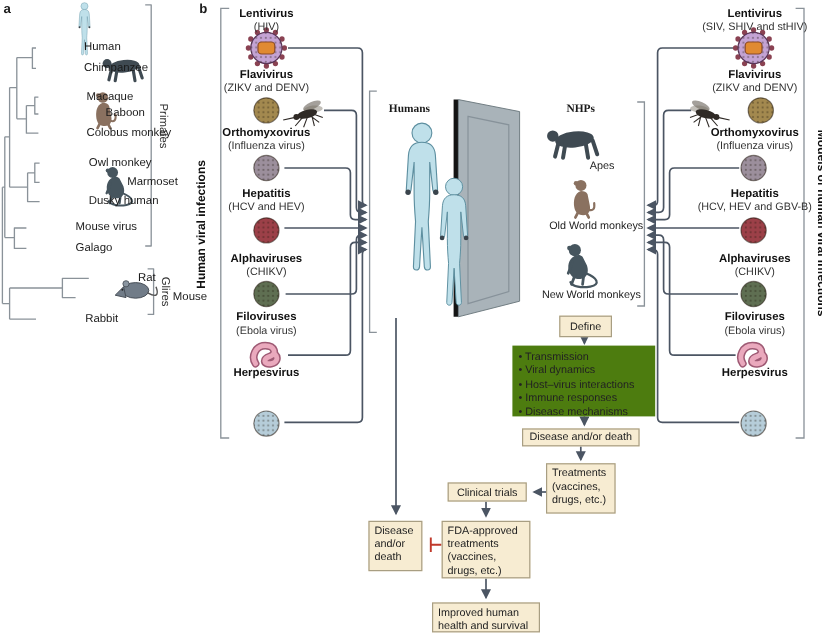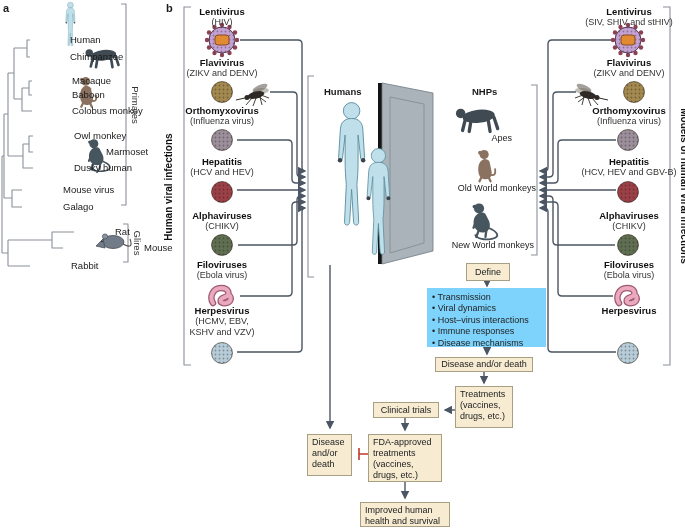--- a/index.html
+++ b/index.html
@@ -8,30 +8,30 @@
     font-family:"Liberation Sans", sans-serif;color:#1a1a1a;
   }
   .abs{position:absolute;}
   svg.layer{position:absolute;left:0;top:0;width:685px;height:528px;}
   .panel-label{font-weight:bold;font-size:11px;}
   .taxon{font-size:9.5px;white-space:nowrap;margin-left:38px;}
   .rot{white-space:nowrap;text-align:center;transform-origin:top left;font-size:9.5px;color:#333;}
   .side-label{font-weight:bold;font-size:10px;color:#111;}
   .vtitle{font-weight:bold;font-size:9.5px;text-align:center;color:#111;line-height:11px;}
   .vsub{font-size:9px;text-align:center;color:#333;line-height:10.5px;}
-  .grouplbl{font-weight:bold;font-size:9.5px;}
+  .grouplbl{font-weight:bold;font-size:9.5px;font-family:Liberation Serif, serif;}
   .nhplbl{font-size:9px;text-align:right;color:#222;}
   .box{
     background:#f7ecd2;border:1px solid #a89e82;font-size:9px;color:#222;
     line-height:11px;box-sizing:border-box;
   }
   .box.center{display:flex;align-items:center;justify-content:center;}
   .box.pad{padding:2px 3px 2px 4px;}
   .graybox{
-    background:#7dd3fc;font-size:9px;color:#222;box-sizing:border-box;padding:4px 2px 2px 5px;
+    background:#4d7c0f;font-size:9px;color:#222;box-sizing:border-box;padding:4px 2px 2px 5px;
   }
   .graybox ul{margin:0;padding:0;list-style:none;}
   .graybox li{line-height:11.4px;white-space:nowrap;}
   .graybox li:before{content:"• ";}
 </style>
 </head>
 <body>
 
 <div class="canvas">
 
@@ -205,21 +205,21 @@
     <use href="#sym-ebola" transform="translate(613,283)"></use>
     <use href="#sym-sphere" transform="translate(616,341)" style="color:#b6cdd9"></use>
   </svg>
 
   <div class="abs panel-label" style="left:3px;top:2px;">a</div>
   <div class="abs panel-label" style="left:166px;top:2px;">b</div>
 
   <div class="abs taxon" style="left:32px;top:34px;">Human</div>
   <div class="abs taxon" style="left:32px;top:51px;">Chimpanzee</div>
   <div class="abs taxon" style="left:34px;top:75px;">Macaque</div>
-  <div class="abs taxon" style="left:34px;top:89px;">Baboon</div>
+  <div class="abs taxon" style="left:50px;top:89px;">Baboon</div>
   <div class="abs taxon" style="left:34px;top:105px;">Colobus monkey</div>
   <div class="abs taxon" style="left:36px;top:130px;">Owl monkey</div>
   <div class="abs taxon" style="left:36px;top:146px;padding-left:32px;">Marmoset</div>
   <div class="abs taxon" style="left:36px;top:162px;">Dusky human</div>
   <div class="abs taxon" style="left:25px;top:184px;">Mouse virus</div>
   <div class="abs taxon" style="left:25px;top:201px;">Galago</div>
   <div class="abs taxon" style="left:77px;top:226px;">Rat</div>
   <div class="abs taxon" style="left:66px;top:242px;padding-left:40px;">Mouse</div>
   <div class="abs taxon" style="left:33px;top:260px;">Rabbit</div>
   <div class="abs rot" style="left:141px;top:50px;width:110px;height:12px;transform:rotate(90deg);">Primates</div>
@@ -234,21 +234,20 @@
   <div class="abs vsub" style="left:174px;top:68px;width:96px;">(ZIKV and DENV)</div>
   <div class="abs vtitle" style="left:174px;top:105px;width:96px;">Orthomyxovirus</div>
   <div class="abs vsub" style="left:174px;top:116px;width:96px;">(Influenza virus)</div>
   <div class="abs vtitle" style="left:174px;top:156px;width:96px;">Hepatitis</div>
   <div class="abs vsub" style="left:174px;top:167px;width:96px;">(HCV and HEV)</div>
   <div class="abs vtitle" style="left:174px;top:210px;width:96px;">Alphaviruses</div>
   <div class="abs vsub" style="left:174px;top:221px;width:96px;">(CHIKV)</div>
   <div class="abs vtitle" style="left:174px;top:259px;width:96px;">Filoviruses</div>
   <div class="abs vsub" style="left:174px;top:270px;width:96px;">(Ebola virus)</div>
   <div class="abs vtitle" style="left:174px;top:305px;width:96px;">Herpesvirus</div>
-  <div class="abs vsub" style="left:187px;top:316px;width:70px;">(HCMV, EBV, KSHV and VZV)</div>
 
   <div class="abs vtitle" style="left:576px;top:6px;width:106px;">Lentivirus</div>
   <div class="abs vsub" style="left:576px;top:17px;width:106px;">(SIV, SHIV and stHIV)</div>
   <div class="abs vtitle" style="left:576px;top:57px;width:106px;">Flavivirus</div>
   <div class="abs vsub" style="left:576px;top:68px;width:106px;">(ZIKV and DENV)</div>
   <div class="abs vtitle" style="left:576px;top:105px;width:106px;">Orthomyxovirus</div>
   <div class="abs vsub" style="left:576px;top:116px;width:106px;">(Influenza virus)</div>
   <div class="abs vtitle" style="left:576px;top:156px;width:106px;">Hepatitis</div>
   <div class="abs vsub" style="left:576px;top:167px;width:106px;">(HCV, HEV and GBV-B)</div>
   <div class="abs vtitle" style="left:576px;top:210px;width:106px;">Alphaviruses</div>

